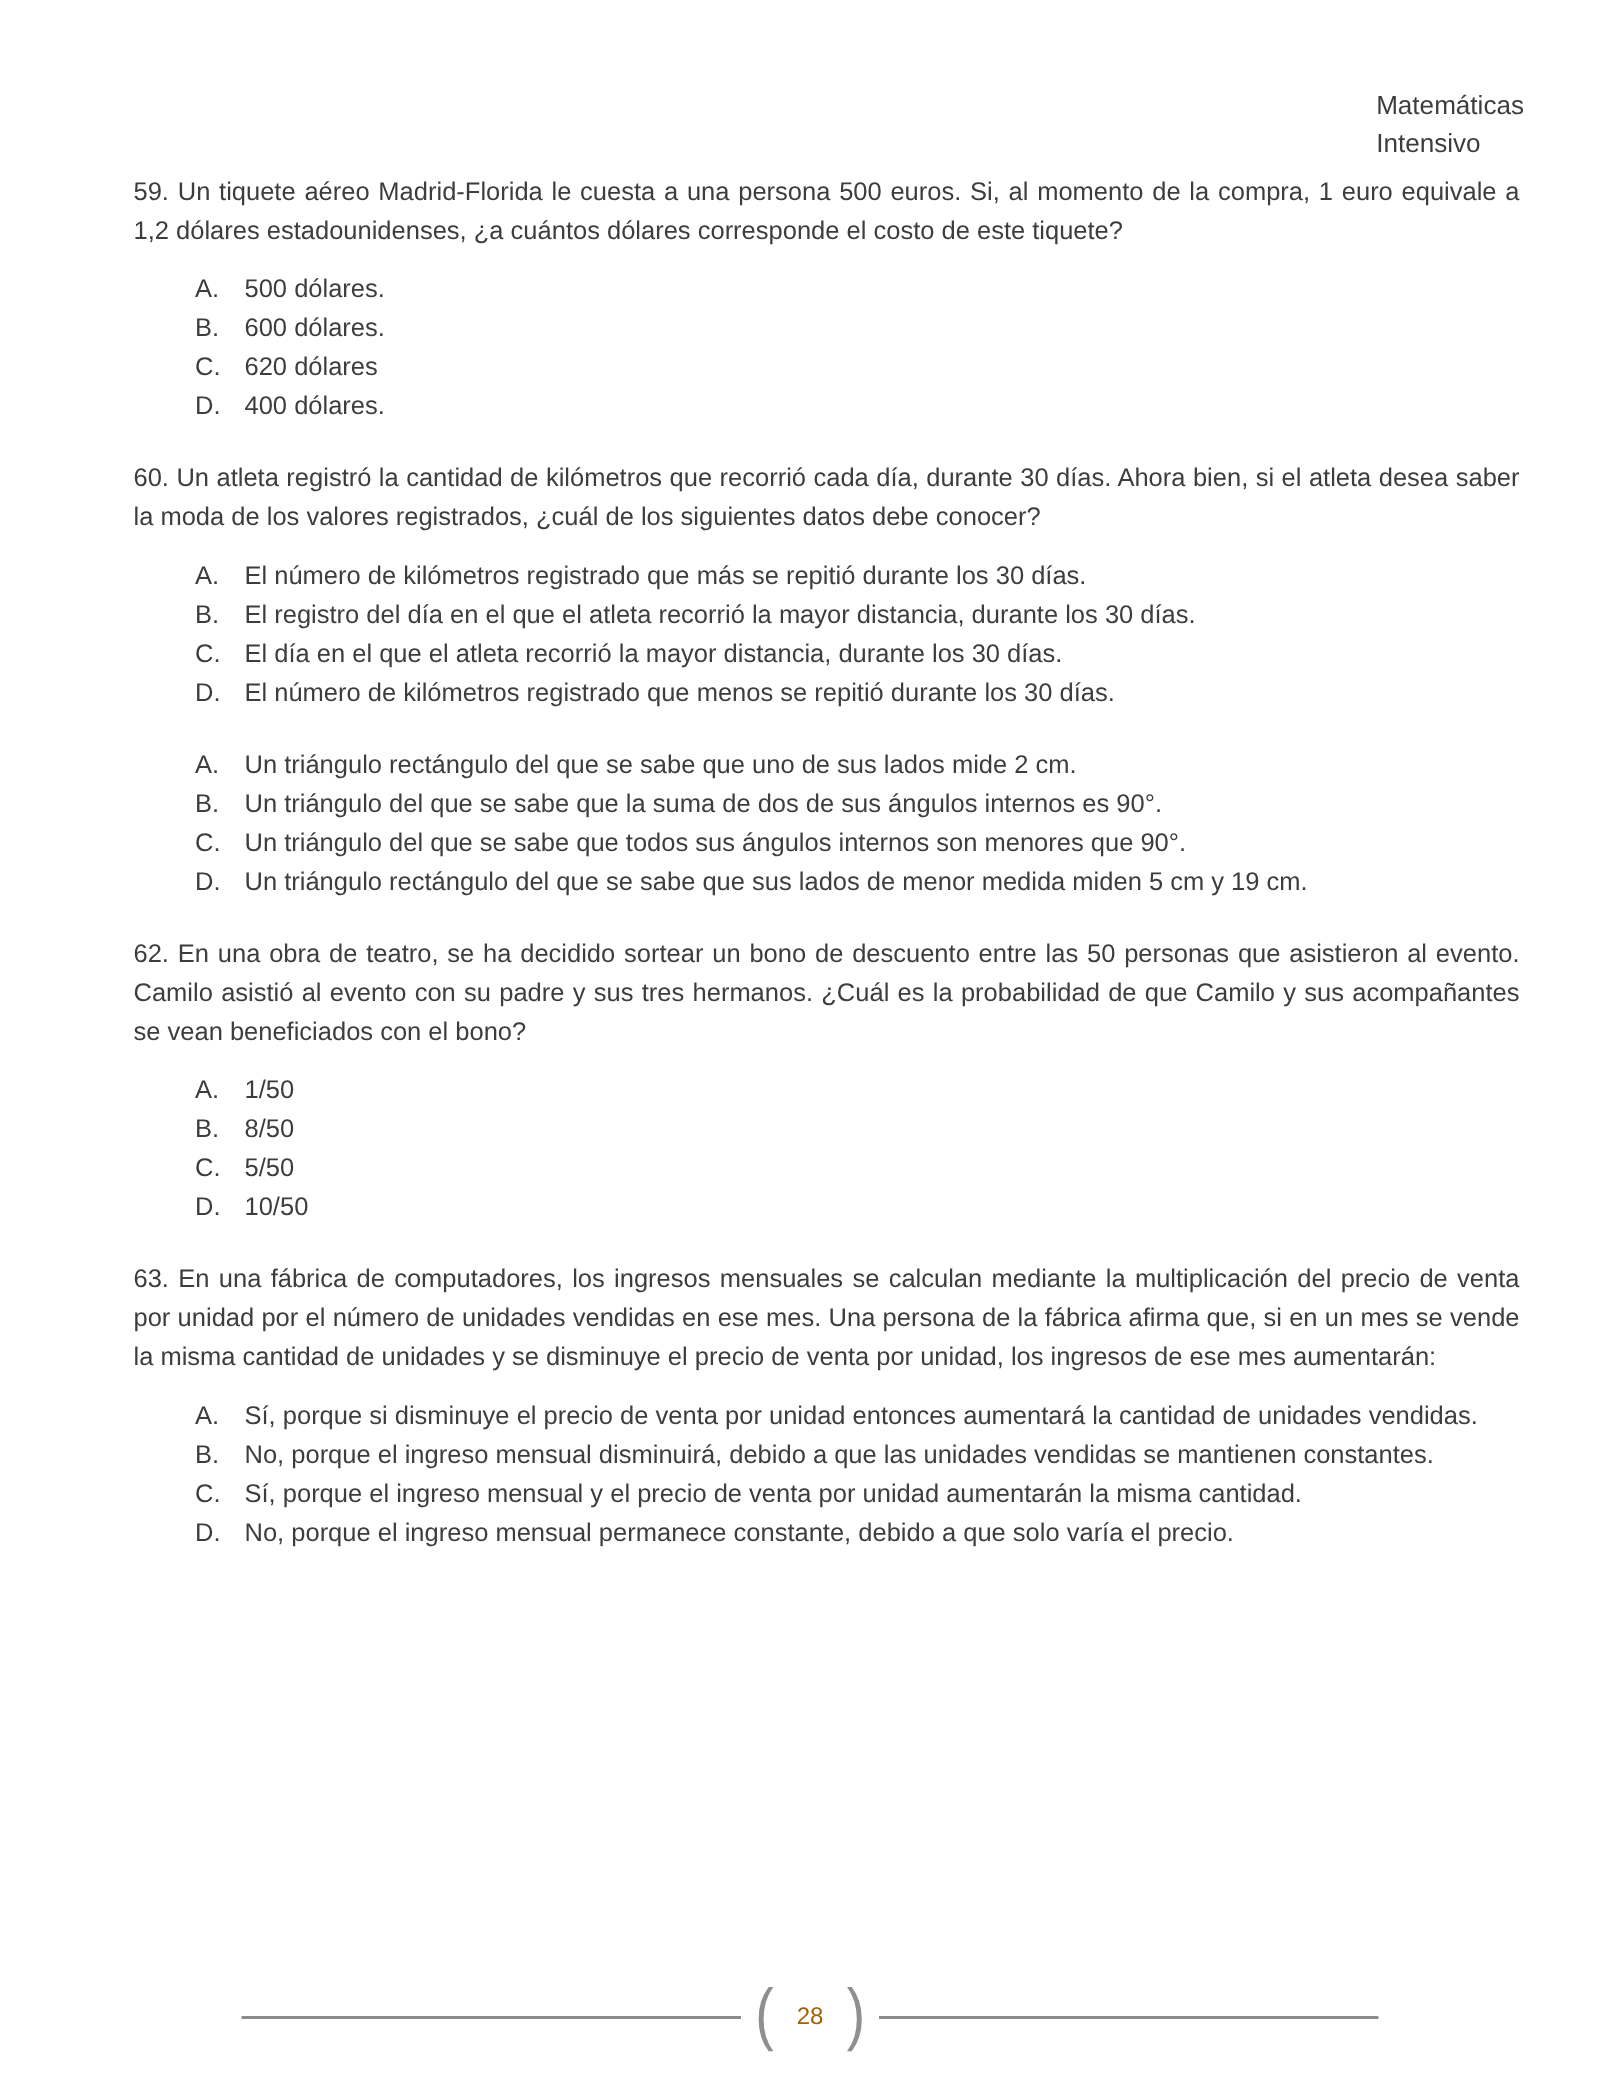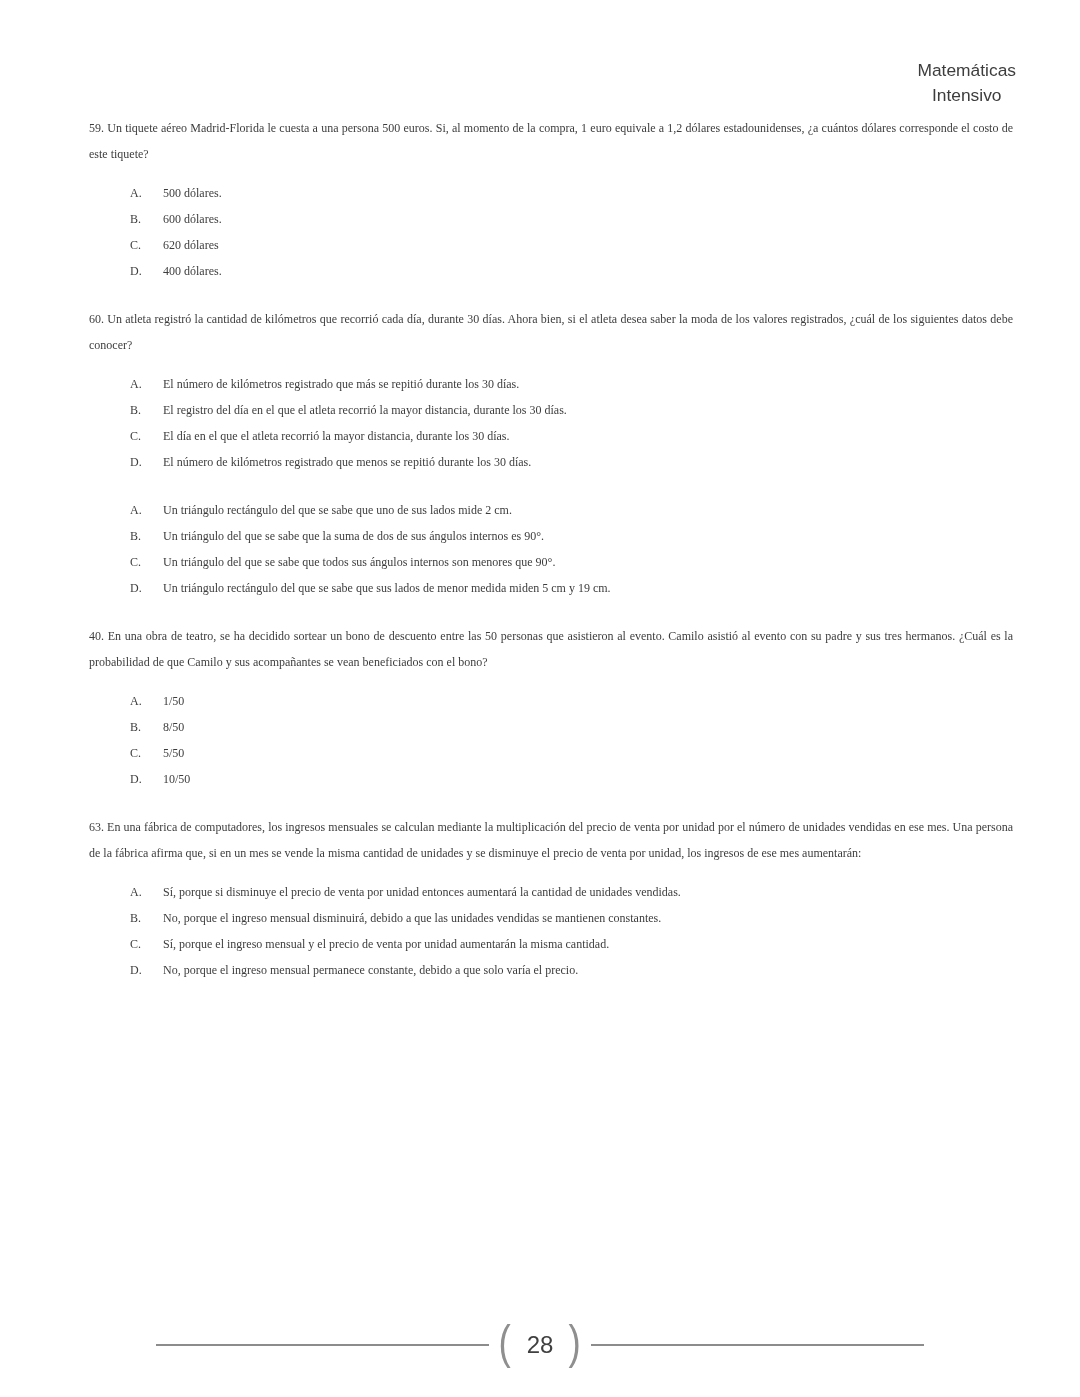--- a/index.html
+++ b/index.html
@@ -14,34 +14,33 @@
     background: #ffffff;
     color: #3d3d3d;
     font-family: "Liberation Sans", sans-serif;
   }
 
   
   .page-header {
     position: absolute;
     top: 58px;
     right: 64px;
-    text-align: center;
+    text-align: left;
     font-size: 17.4px;
     line-height: 25px;
   }
 
   
   .content {
     position: absolute;
     left: 89px;
     top: 115px;
     width: 924px;
-    font-size: 12px;
+    font-size: 17px;
     line-height: 26px;
-    font-family: Liberation Serif, serif;
   }
 
   .question-block + .question-block {
     margin-top: 22px;
   }
 
   .q-intro {
     margin: 0;
     text-align: justify;
     text-align-last: left;
@@ -86,23 +85,23 @@
   .footer-rule.left  { margin-right: 8px; }
   .footer-rule.right { margin-left: 8px; }
   .footer-bracket {
     font-size: 46px;
     line-height: 1;
     color: #8f8f8f;
     transform: scaleX(0.8);
     padding-bottom: 6px;
   }
   .footer-page-num {
-    font-size: 24px;
+    font-size: 16px;
     margin: 0 14px;
-    color: #404040;
+    color: #a16207;
   }
 </style>
 </head>
 <body>
 
 <header class="page-header">
   <div>Matemáticas</div>
   <div>Intensivo</div>
 </header>
 
@@ -175,21 +174,21 @@
   </div>
 
   <div class="option">
     <span class="opt-letter">D.</span>
     <span class="opt-text">Un triángulo rectángulo del que se sabe que sus lados de menor medida miden 5 cm y 19 cm.</span>
   </div>
 </div>
   </section>
 
   <section class="question-block">
-    <p class="q-intro"><span class="q-num">40.</span> <span class="q-body">En una obra de teatro, se ha decidido sortear un bono de descuento entre las 50 personas que asistieron al evento. Camilo asistió al evento con su padre y sus tres hermanos. ¿Cuál es la probabilidad de que Camilo y sus acompañantes se vean beneficiados con el bono?</span></p>
+    <p class="q-intro"><span class="q-num">62.</span> <span class="q-body">En una obra de teatro, se ha decidido sortear un bono de descuento entre las 50 personas que asistieron al evento. Camilo asistió al evento con su padre y sus tres hermanos. ¿Cuál es la probabilidad de que Camilo y sus acompañantes se vean beneficiados con el bono?</span></p>
     <div class="options">
   <div class="option">
     <span class="opt-letter">A.</span>
     <span class="opt-text">1/50</span>
   </div>
 
   <div class="option">
     <span class="opt-letter">B.</span>
     <span class="opt-text">8/50</span>
   </div>

